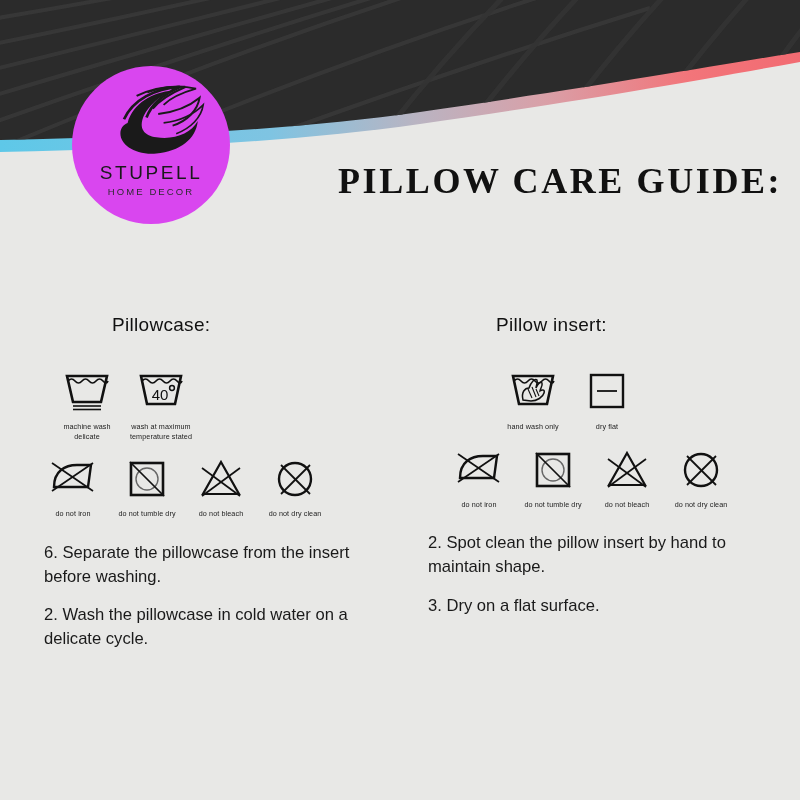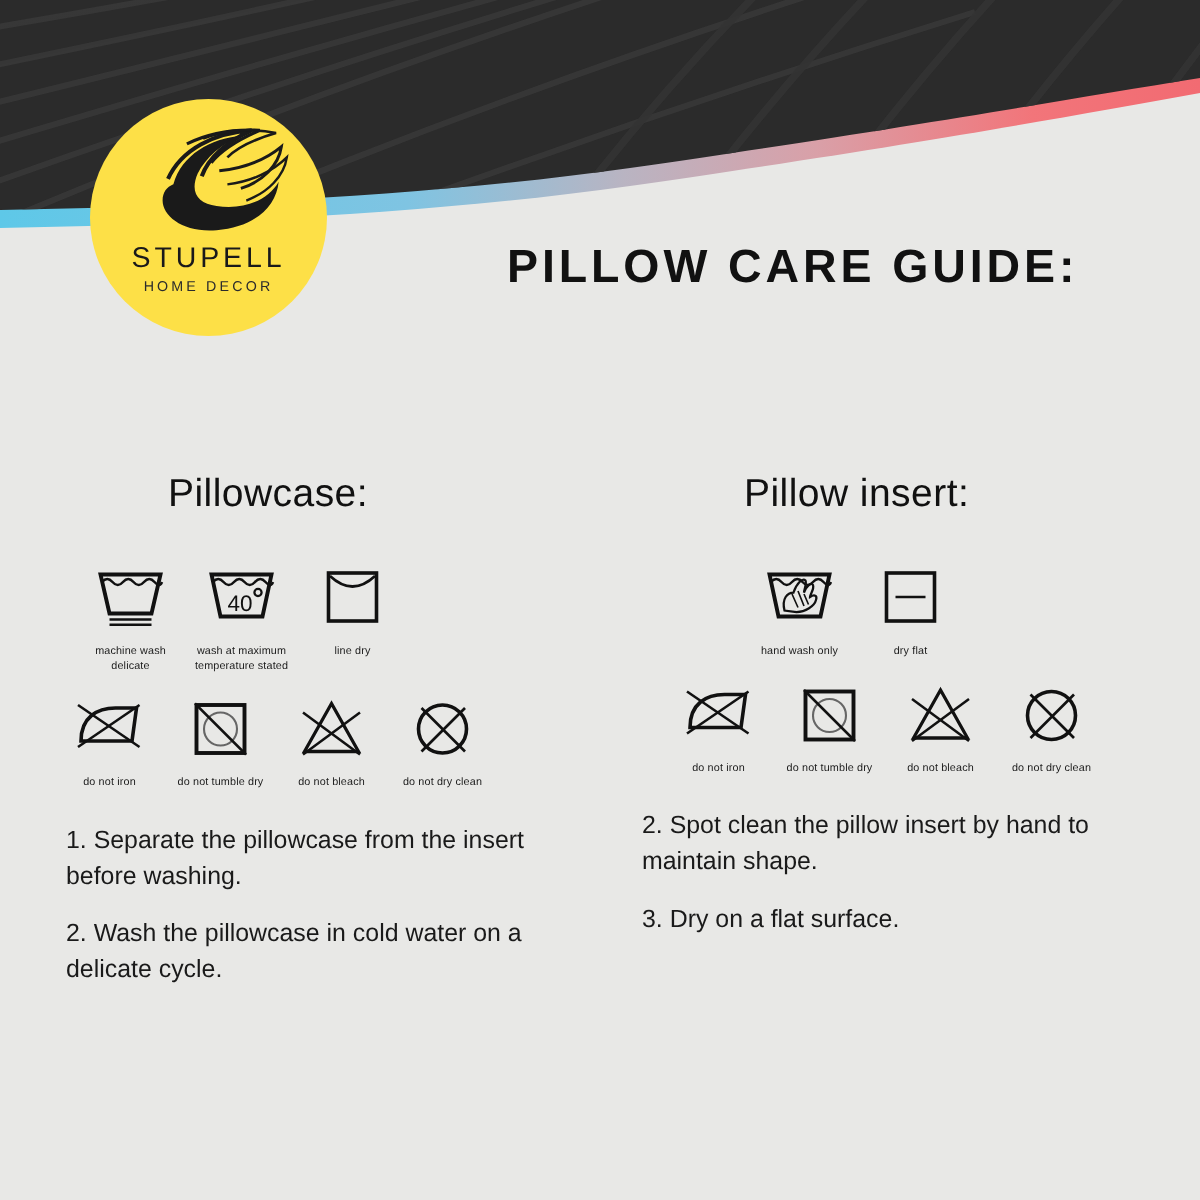--- a/index.html
+++ b/index.html
@@ -10,50 +10,50 @@
     position:relative;
   }
   #page{position:relative;width:800px;height:800px;}
 
   
   .header-wrap{position:absolute;left:0;top:0;width:800px;height:250px;overflow:hidden;}
   .header-svg{position:absolute;left:0;top:0;}
 
   
   .logo-badge{
-    position:absolute;left:60px;top:66px;width:158px;height:158px;
-    border-radius:50%;background:#fde047;
+    position:absolute;left:72px;top:66px;width:158px;height:158px;
+    border-radius:50%;background:#d946ef;
     display:flex;flex-direction:column;align-items:center;justify-content:flex-start;
     box-sizing:border-box;padding-top:16px;
     z-index:5;
   }
   .logo-mark{width:108px;height:80px;display:block;}
   .logo-name{
     font-size:19px;letter-spacing:2.6px;color:#19191a;
     font-family:"Liberation Sans",sans-serif;margin-top:1px;line-height:1;
   }
   .logo-sub{
     font-size:9.5px;letter-spacing:2.1px;color:#2b2b2c;margin-top:5px;line-height:1;
   }
 
   
   .main-title{
     position:absolute;left:338px;top:160px;
-    font-size:31px;font-weight:bold;letter-spacing:2.6px;color:#111;
-    font-family:Liberation Sans, sans-serif;
+    font-size:36px;font-weight:bold;letter-spacing:2.6px;color:#111;
+    font-family:Liberation Serif, serif;
     white-space:nowrap;
   }
 
   
   .col{position:absolute;top:315px;}
   .col-left{left:36px;width:360px;}
   .col-right{left:420px;width:370px;}
 
   .col-title{
-    font-size:26px;color:#111;letter-spacing:.3px;line-height:1;
+    font-size:19px;color:#111;letter-spacing:.3px;line-height:1;
     margin:0 0 0 0;font-family:"Liberation Sans",sans-serif;
   }
   .col-left .col-title{padding-left:76px;}
   .col-right .col-title{padding-left:76px;}
 
   
   .icon-rows{margin-top:34px;}
   .icon-row{display:flex;}
   .icon-row.r1{justify-content:flex-start;}
   .icon-cell{
@@ -172,29 +172,20 @@
             <svg width="52" height="46" viewBox="0 0 52 46">
               <path d="M6 8 H46 L40 36 H12 Z" fill="none" stroke="#111" stroke-width="2.6"></path>
               <path d="M7 13 q3.5 -4 7 0 t7 0 t7 0 t7 0 t7 0 t5 0" fill="none" stroke="#111" stroke-width="1.7"></path>
               <text x="25" y="32" font-family="Liberation Sans, sans-serif" font-size="15" fill="#111" text-anchor="middle">40</text>
               <circle cx="37" cy="20" r="2.4" fill="none" stroke="#111" stroke-width="1.5"></circle>
             </svg>
           </div>
           <div class="icon-label">wash at maximum<br>temperature stated</div>
         </div>
 
-        <div class="icon-cell">
-          <div class="icon-box">
-            <svg width="52" height="46" viewBox="0 0 52 46">
-              <rect x="10" y="7" width="32" height="32" fill="none" stroke="#111" stroke-width="2.4"></rect>
-              <path d="M11 9 q15 14 30 0" fill="none" stroke="#111" stroke-width="1.8"></path>
-            </svg>
-          </div>
-          <div class="icon-label">line dry</div>
-        </div>
       </div>
 
       <div class="row-gap"></div>
 
       <div class="icon-row">
         <div class="icon-cell">
           <div class="icon-box">
             <svg width="52" height="46" viewBox="0 0 52 46">
               <path d="M7 32 C 7 16 18 10 30 10 H44 L41 32 Z" fill="none" stroke="#111" stroke-width="2.4"></path>
               <line x1="5" y1="8" x2="46" y2="36" stroke="#111" stroke-width="1.7"></line>
@@ -233,21 +224,21 @@
               <line x1="12" y1="10" x2="41" y2="39" stroke="#111" stroke-width="1.8"></line>
               <line x1="41" y1="10" x2="12" y2="39" stroke="#111" stroke-width="1.8"></line>
             </svg>
           </div>
           <div class="icon-label">do not dry clean</div>
         </div>
       </div>
     </div>
 
     <div class="steps">
-      <div class="step">1. Separate the pillowcase from the insert before washing.</div>
+      <div class="step">6. Separate the pillowcase from the insert before washing.</div>
       <div class="step">2. Wash the pillowcase in cold water on a delicate cycle.</div>
     </div>
   </div>
 
   <div class="col col-right">
     <div class="col-title">Pillow insert:</div>
 
     <div class="icon-rows">
 
       <div class="icon-row pad-left-2">

